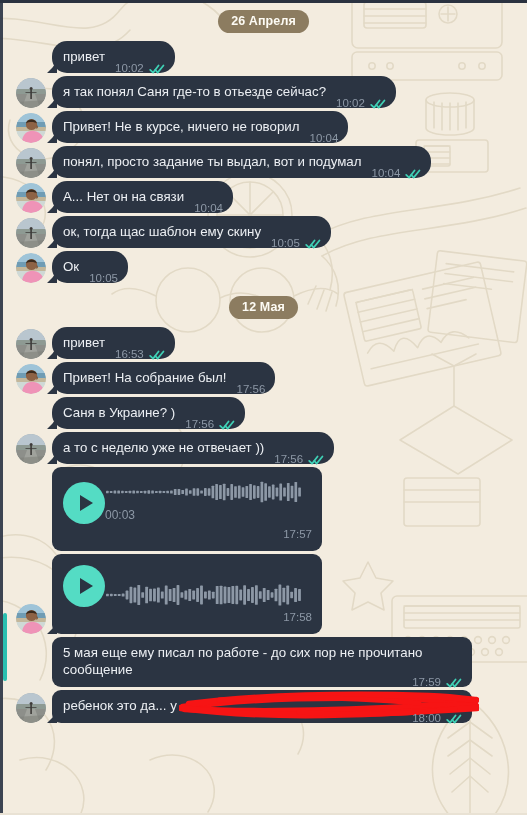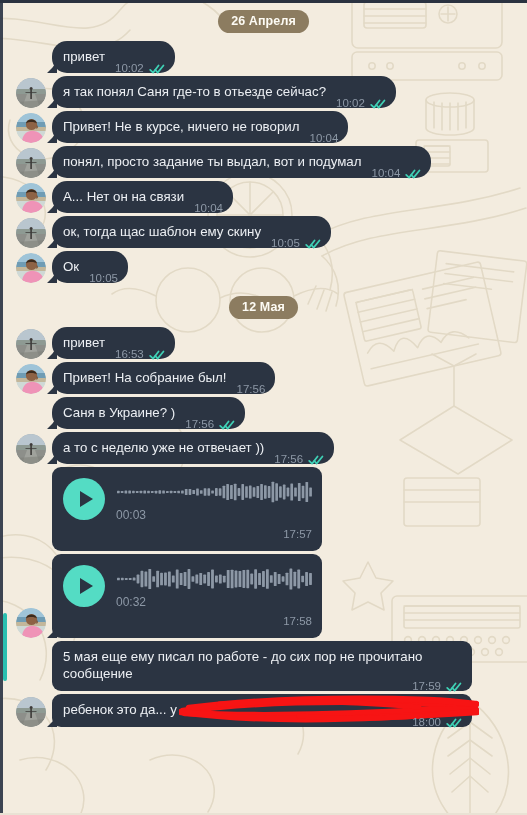--- a/index.html
+++ b/index.html
@@ -159,22 +159,21 @@
     margin-top: 2px;
   }
 
   
   .bubble.voice {
     width: 270px;
     padding: 10px 10px 8px 11px;
   }
   .voice-inner {
     display: flex;
-    align-items: flex-start;
-    gap: 11px;
+    align-items: flex-end;
   }
   .play-btn {
     width: 42px; height: 42px;
     border-radius: 50%;
     background: #54dcc4;
     display: flex; align-items: center; justify-content: center;
     flex: 0 0 auto;
     margin-top: 1px;
   }
   .play-tri {
@@ -662,21 +661,20 @@
                 <rect x="161.72" y="6.89" width="2.82" height="10.21" rx="0.6" fill="#8d98a6"></rect>
                 <rect x="165.64" y="9.29" width="2.82" height="5.43" rx="0.6" fill="#8d98a6"></rect>
                 <rect x="169.56" y="5.74" width="2.82" height="12.52" rx="0.6" fill="#8d98a6"></rect>
                 <rect x="173.48" y="1.47" width="2.82" height="21.06" rx="0.6" fill="#8d98a6"></rect>
                 <rect x="177.40" y="4.69" width="2.82" height="14.62" rx="0.6" fill="#8d98a6"></rect>
                 <rect x="181.32" y="2.57" width="2.82" height="18.85" rx="0.6" fill="#8d98a6"></rect>
                 <rect x="185.24" y="8.83" width="2.82" height="6.33" rx="0.6" fill="#8d98a6"></rect>
                 <rect x="189.16" y="4.93" width="2.82" height="14.14" rx="0.6" fill="#8d98a6"></rect>
                 <rect x="193.08" y="6.02" width="2.82" height="11.95" rx="0.6" fill="#8d98a6"></rect>
               </svg>
-              <div class="voice-dur">00:32</div>
             </div>
           </div>
           <div class="voice-time"><span class="time">17:58</span></div>
         </div>
       </div>
       <div class="msg-row">
         <div class="avatar-slot">
           <div class="avatar-spacer"></div>
         </div>
         <div class="bubble block" style="width: 428px;"><span class="msg-text wrap">5 мая еще ему писал по работе - до сих пор не прочитано сообщение</span><span class="meta">

